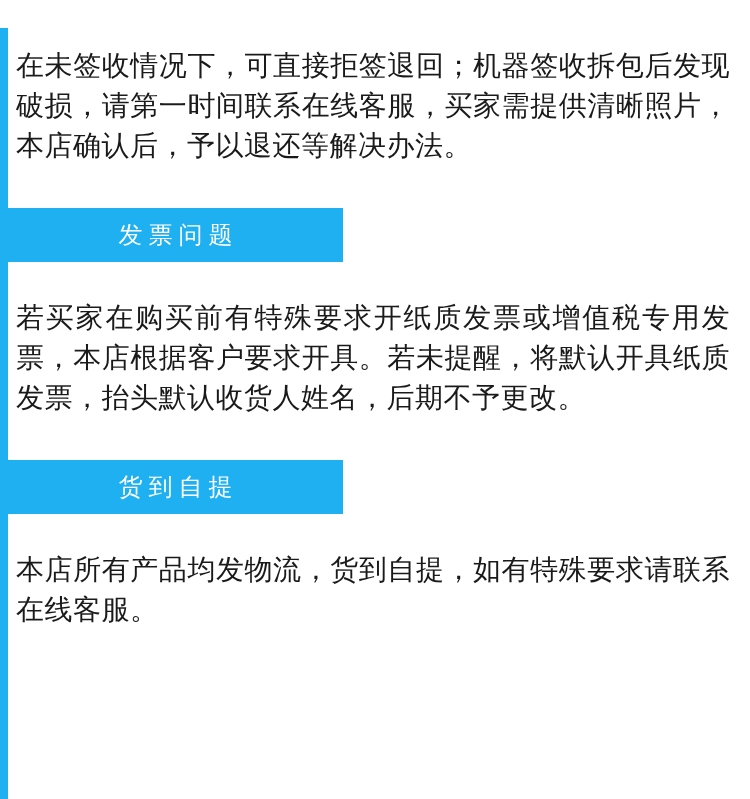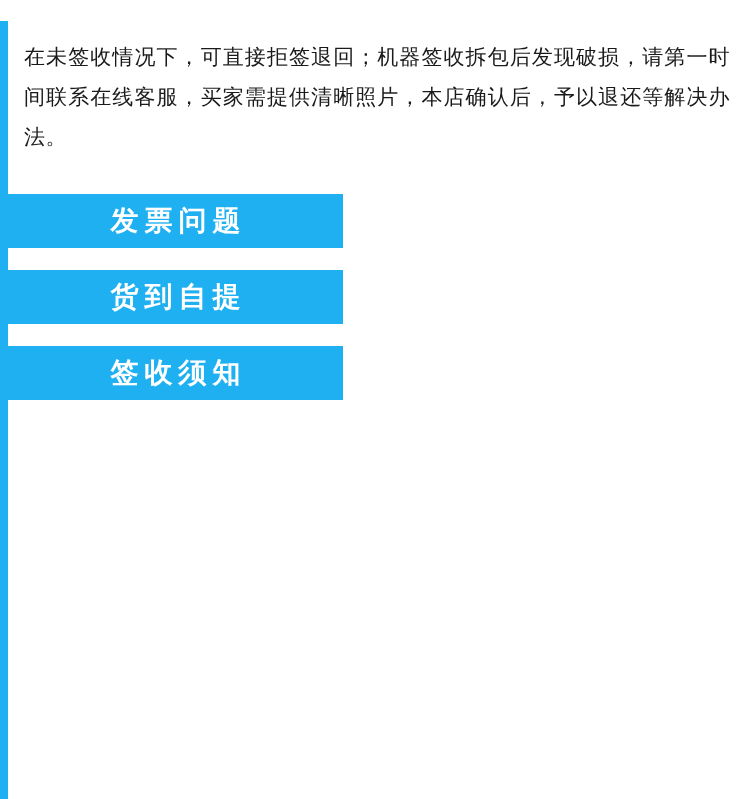--- a/index.html
+++ b/index.html
@@ -29,50 +29,50 @@
     height: 799px;
     background: #1eb0f0;
   }
   .content {
     position: relative;
     padding-left: 8px;
     box-sizing: border-box;
   }
   
   .para {
-    font-size: 21px;
+    font-size: 28px;
     line-height: 40px;
     color: #1a1a1a;
     letter-spacing: 0.5px;
     text-align: justify;
     text-justify: inter-ideograph;
-    padding: 0 20px 0 16px;
+    padding: 0 20px 0 8px;
     box-sizing: border-box;
-    font-family: Liberation Mono, monospace;
+    font-family: Liberation Serif, serif;
   }
   .para.first {
     padding-top: 18px;
   }
   
   .section-head {
     position: relative;
     height: 54px;
     width: 335px;
     background: #1eb0f0;
     margin-left: 0;
     display: flex;
     align-items: center;
     justify-content: center;
     box-sizing: border-box;
   }
   .section-head .title {
     color: #ffffff;
-    font-size: 28px;
+    font-size: 24px;
     letter-spacing: 6px;
-    font-weight: bold;
+    font-weight: normal;
     text-indent: 6px;
     font-family: "Liberation Sans", sans-serif;
   }
   .gap-sm { height: 14px; }
   .gap-xs { height: 8px; }
 </style>
 </head>
 <body>
 
 <div class="page">
@@ -84,33 +84,32 @@
     <p class="para first">在未签收情况下，可直接拒签退回；机器签收拆包后发现破损，请第一时间联系在线客服，买家需提供清晰照片，本店确认后，予以退还等解决办法。</p>
 
     <div class="gap-sm"></div>
 
     <div class="section-head">
       <span class="title">发票问题</span>
     </div>
 
     <div class="gap-xs"></div>
 
+    <p class="para">若买家在购买前有特殊要求开纸质发票或增值税专用发票，本店根据客户要求开具。若未提醒，将默认开具纸质发票，抬头默认收货人姓名，后期不予更改。</p>
 
     <div class="gap-sm"></div>
 
     <div class="section-head">
       <span class="title">货到自提</span>
     </div>
 
     <div class="gap-xs"></div>
 
+    <p class="para">本店所有产品均发物流，货到自提，如有特殊要求请联系在线客服。</p>
 
     <div class="gap-sm"></div>
 
-    <div class="section-head">
-      <span class="title">签收须知</span>
-    </div>
 
     <div class="gap-xs"></div>
 
 
   </div>
 </div>
 
 </body></html>

